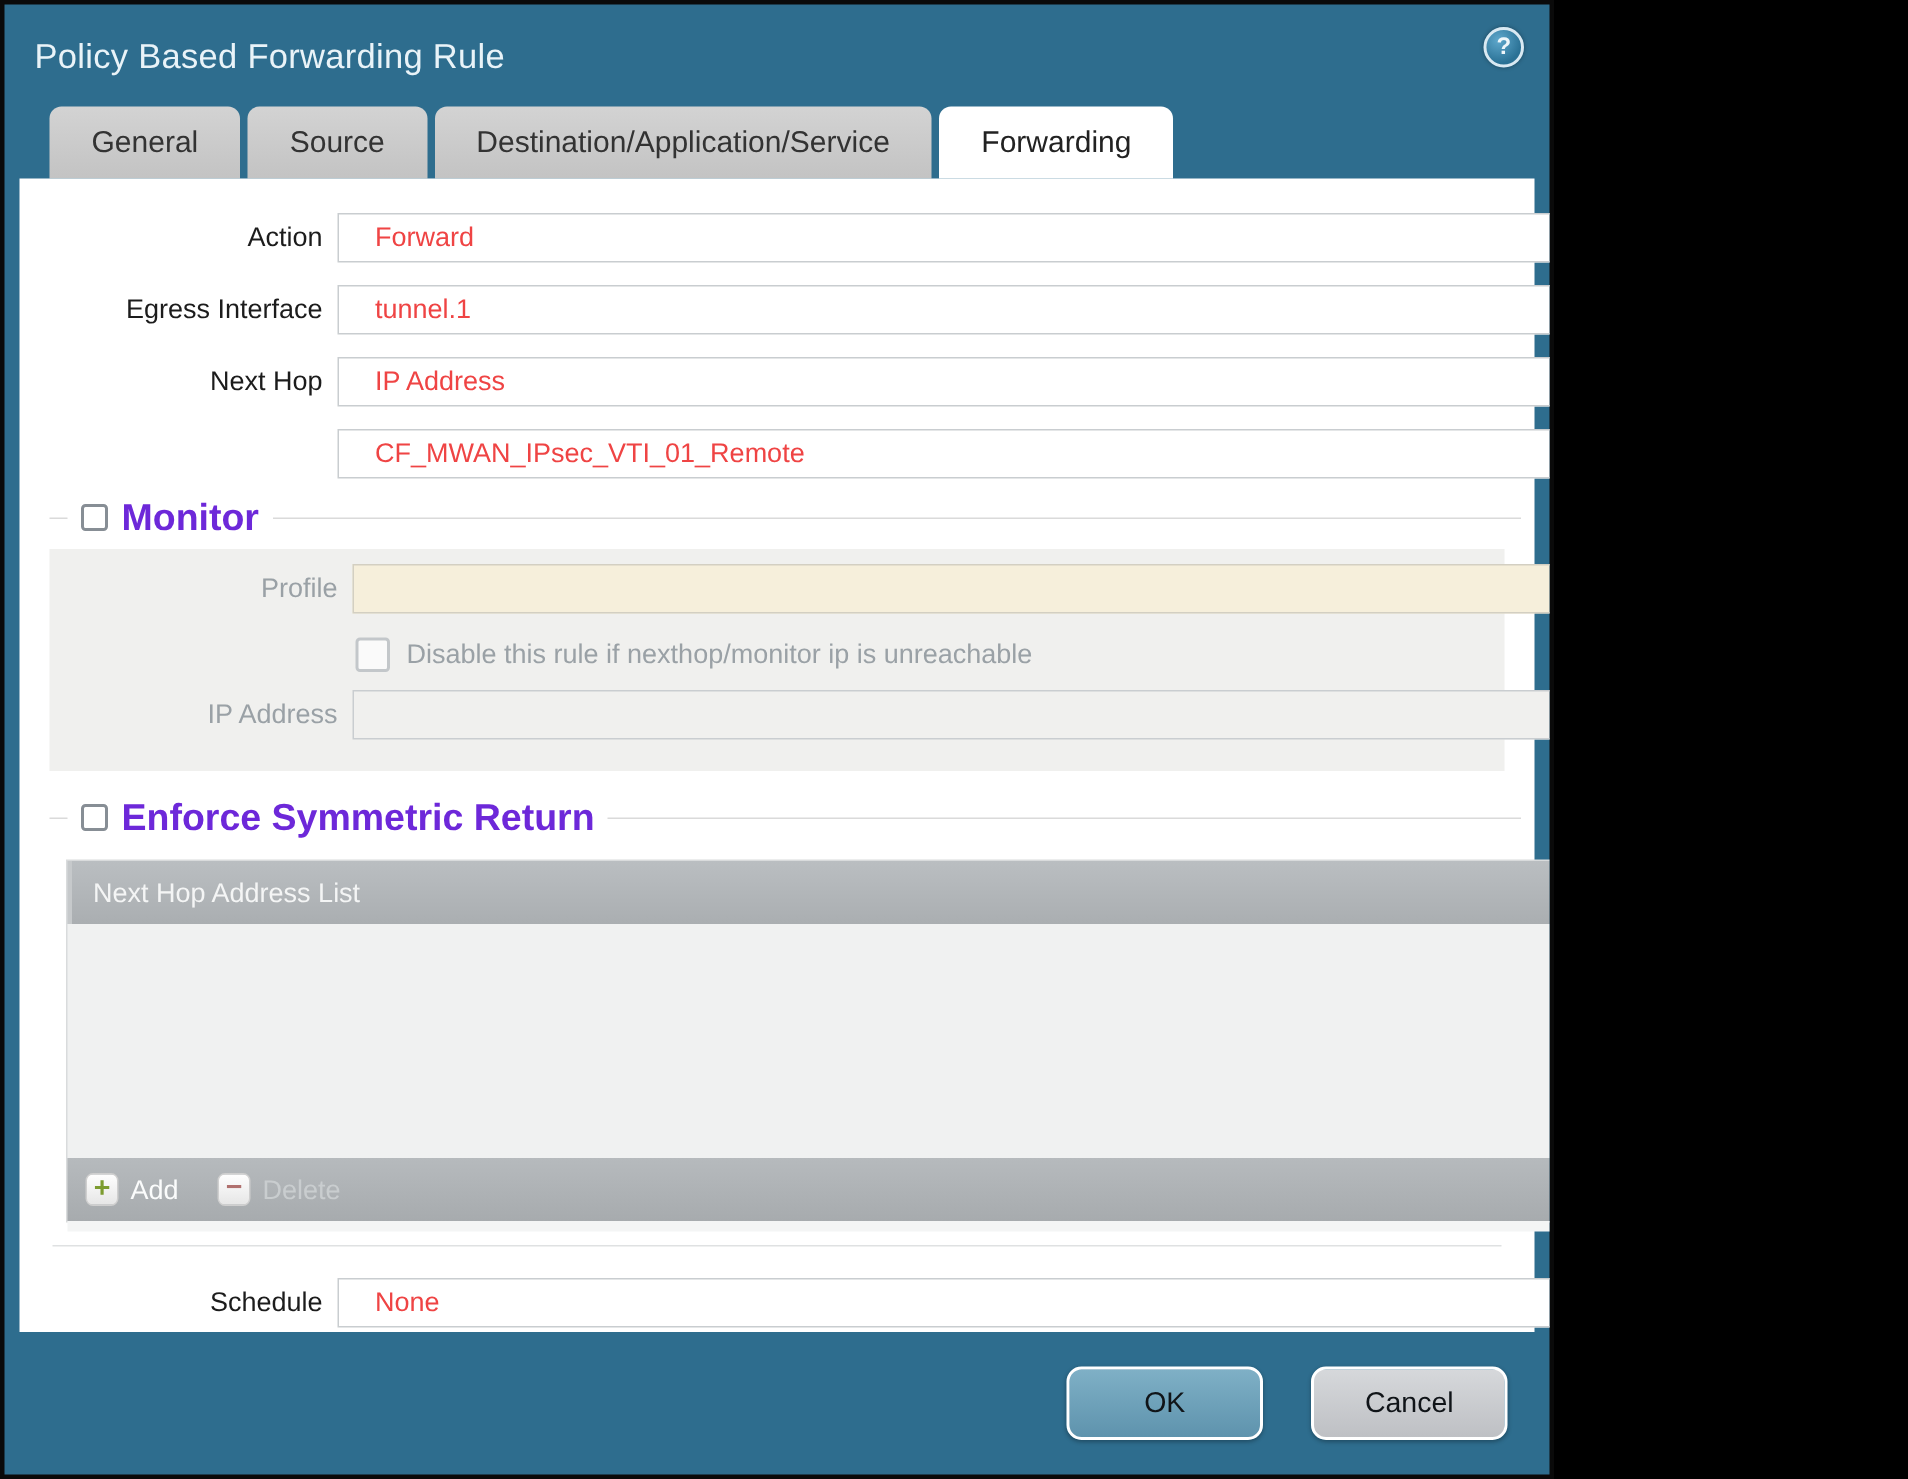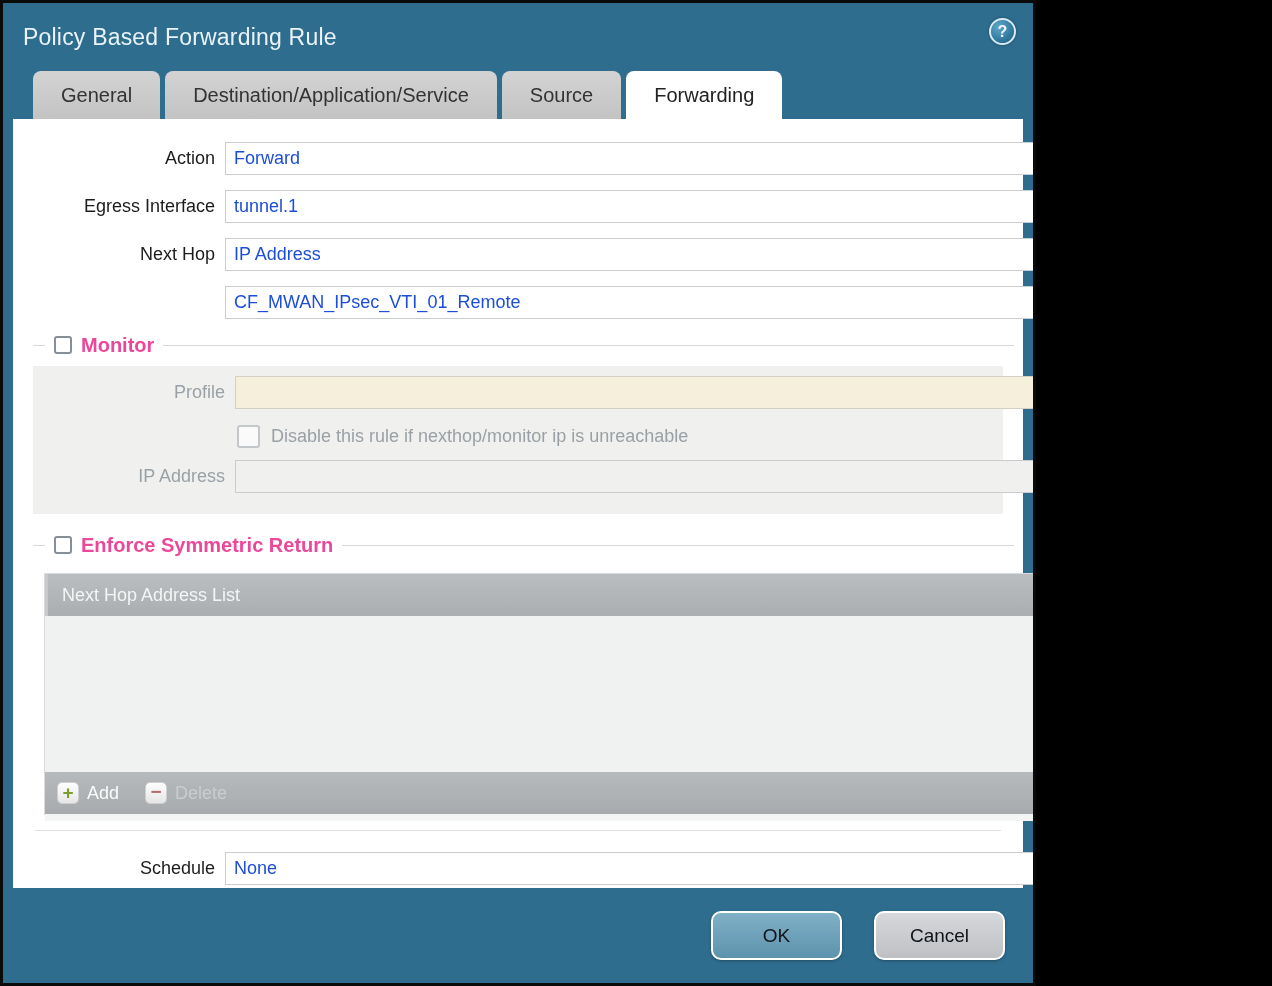--- a/index.html
+++ b/index.html
@@ -44,22 +44,22 @@
   .content {
     margin:0 10px; background:#fff; height:769px;
     padding-top:22px; position:relative;
   }
 
   .form-row { display:flex; align-items:center; margin-bottom:13px; }
   .flabel { width:212px; text-align:right; padding-right:10px; font-size:18px; color:#1c1c1c; flex:none; }
   .field {
     width:991px; height:33px; flex:none;
     border:1px solid #c9cdd0; background:#fff;
-    display:flex; align-items:center; padding-left:8px;
-    font-size:18px; color:#1d4ed8;
+    display:flex; align-items:center; padding-left:24px;
+    font-size:18px; color:#ef4444;
   }
   .dd-btn {
     width:35px; height:35px; flex:none; margin-left:3px;
     background:linear-gradient(#f5f5f5,#dedede);
     border:1px solid #c2c2c2;
     display:flex; align-items:center; justify-content:center;
     cursor:pointer;
   }
   .dd-arrow { width:0; height:0; border-left:9px solid transparent; border-right:9px solid transparent; border-top:11px solid #5e7e8e; }
   .dd-btn.disabled .dd-arrow { border-top-color:#b3b8bb; }
@@ -68,21 +68,21 @@
   
   .group-header { display:flex; align-items:center; margin:0 9px 0 20px; height:24px; }
   .hline { height:1px; background:#dadada; }
   .hline.short { width:12px; flex:none; }
   .hline.grow { flex:1; }
   .checkbox {
     width:18px; height:18px; flex:none;
     border:2px solid #878e95; border-radius:3px; background:#fff;
     margin:0 9px; cursor:pointer;
   }
-  .group-title { font-size:20px; font-weight:bold; color:#ec4899; padding-right:9px; white-space:nowrap; }
+  .group-title { font-size:25px; font-weight:bold; color:#6d28d9; padding-right:9px; white-space:nowrap; }
 
   .monitor-body {
     margin:9px 20px 0 20px; height:148px;
     background:#f0f0ee; padding-top:9px;
   }
   .monitor-body .flabel { width:202px; color:#9aa1a6; }
   .field.beige { width:974px; background:#f6efdb; border-color:#d3cfc2; }
   .field.gray-disabled { width:1010px; background:#f0f0ee; }
   .cb-row { display:flex; align-items:center; margin:11px 0 11px 204px; height:26px; }
   .checkbox.big-disabled {
@@ -141,22 +141,22 @@
 
 <div class="window">
 
   <div class="titlebar">
     <div class="title">Policy Based Forwarding Rule</div>
     <div class="help-icon">?</div>
   </div>
 
   <div class="tabs">
     <div class="tab">General</div>
+    <div class="tab">Source</div>
     <div class="tab">Destination/Application/Service</div>
-    <div class="tab">Source</div>
     <div class="tab active">Forwarding</div>
   </div>
 
   <div class="content">
 
     <div class="form-row">
       <div class="flabel">Action</div>
       <div class="field">
         <span>Forward</span>
       </div>

